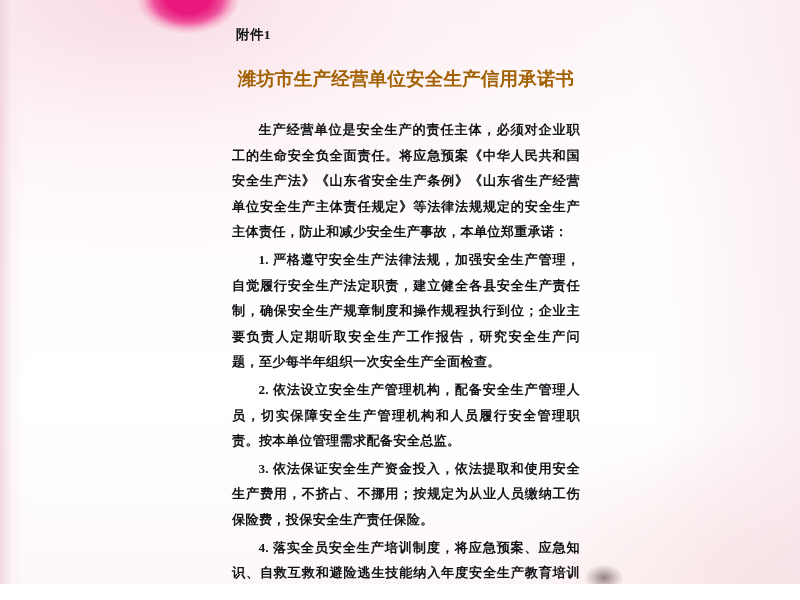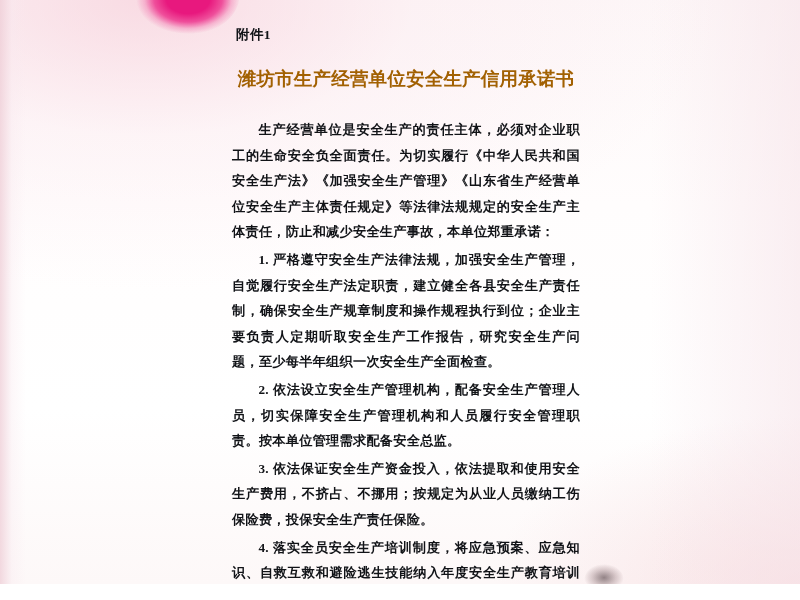--- a/index.html
+++ b/index.html
@@ -150,20 +150,20 @@
   <div id="ink-blob-2"></div>
   <div id="ink-blob"></div>
   <div id="corner-smudge"></div>
 
   <div id="doc-body">
 
     <div id="attachment-label">附件1</div>
 
     <h1 id="doc-title">潍坊市生产经营单位安全生产信用承诺书</h1>
 
-    <p class="para">生产经营单位是安全生产的责任主体，必须对企业职工的生命安全负全面责任。为切实履行《中华人民共和国安全生产法》《加强安全生产管理》《山东省生产经营单位安全生产主体责任规定》等法律法规规定的安全生产主体责任，防止和减少安全生产事故，本单位郑重承诺：</p>
+    <p class="para">生产经营单位是安全生产的责任主体，必须对企业职工的生命安全负全面责任。将应急预案《中华人民共和国安全生产法》《山东省安全生产条例》《山东省生产经营单位安全生产主体责任规定》等法律法规规定的安全生产主体责任，防止和减少安全生产事故，本单位郑重承诺：</p>
     <p class="para">1. 严格遵守安全生产法律法规，加强安全生产管理，自觉履行安全生产法定职责，建立健全各县安全生产责任制，确保安全生产规章制度和操作规程执行到位；企业主要负责人定期听取安全生产工作报告，研究安全生产问题，至少每半年组织一次安全生产全面检查。</p>
     <p class="para">2. 依法设立安全生产管理机构，配备安全生产管理人员，切实保障安全生产管理机构和人员履行安全管理职责。按本单位管理需求配备安全总监。</p>
     <p class="para">3. 依法保证安全生产资金投入，依法提取和使用安全生产费用，不挤占、不挪用；按规定为从业人员缴纳工伤保险费，投保安全生产责任保险。</p>
     <p class="para">4. 落实全员安全生产培训制度，将应急预案、应急知识、自救互救和避险逃生技能纳入年度安全生产教育培训计划</p>
 
   </div>
 </div>
 
 </body></html>

